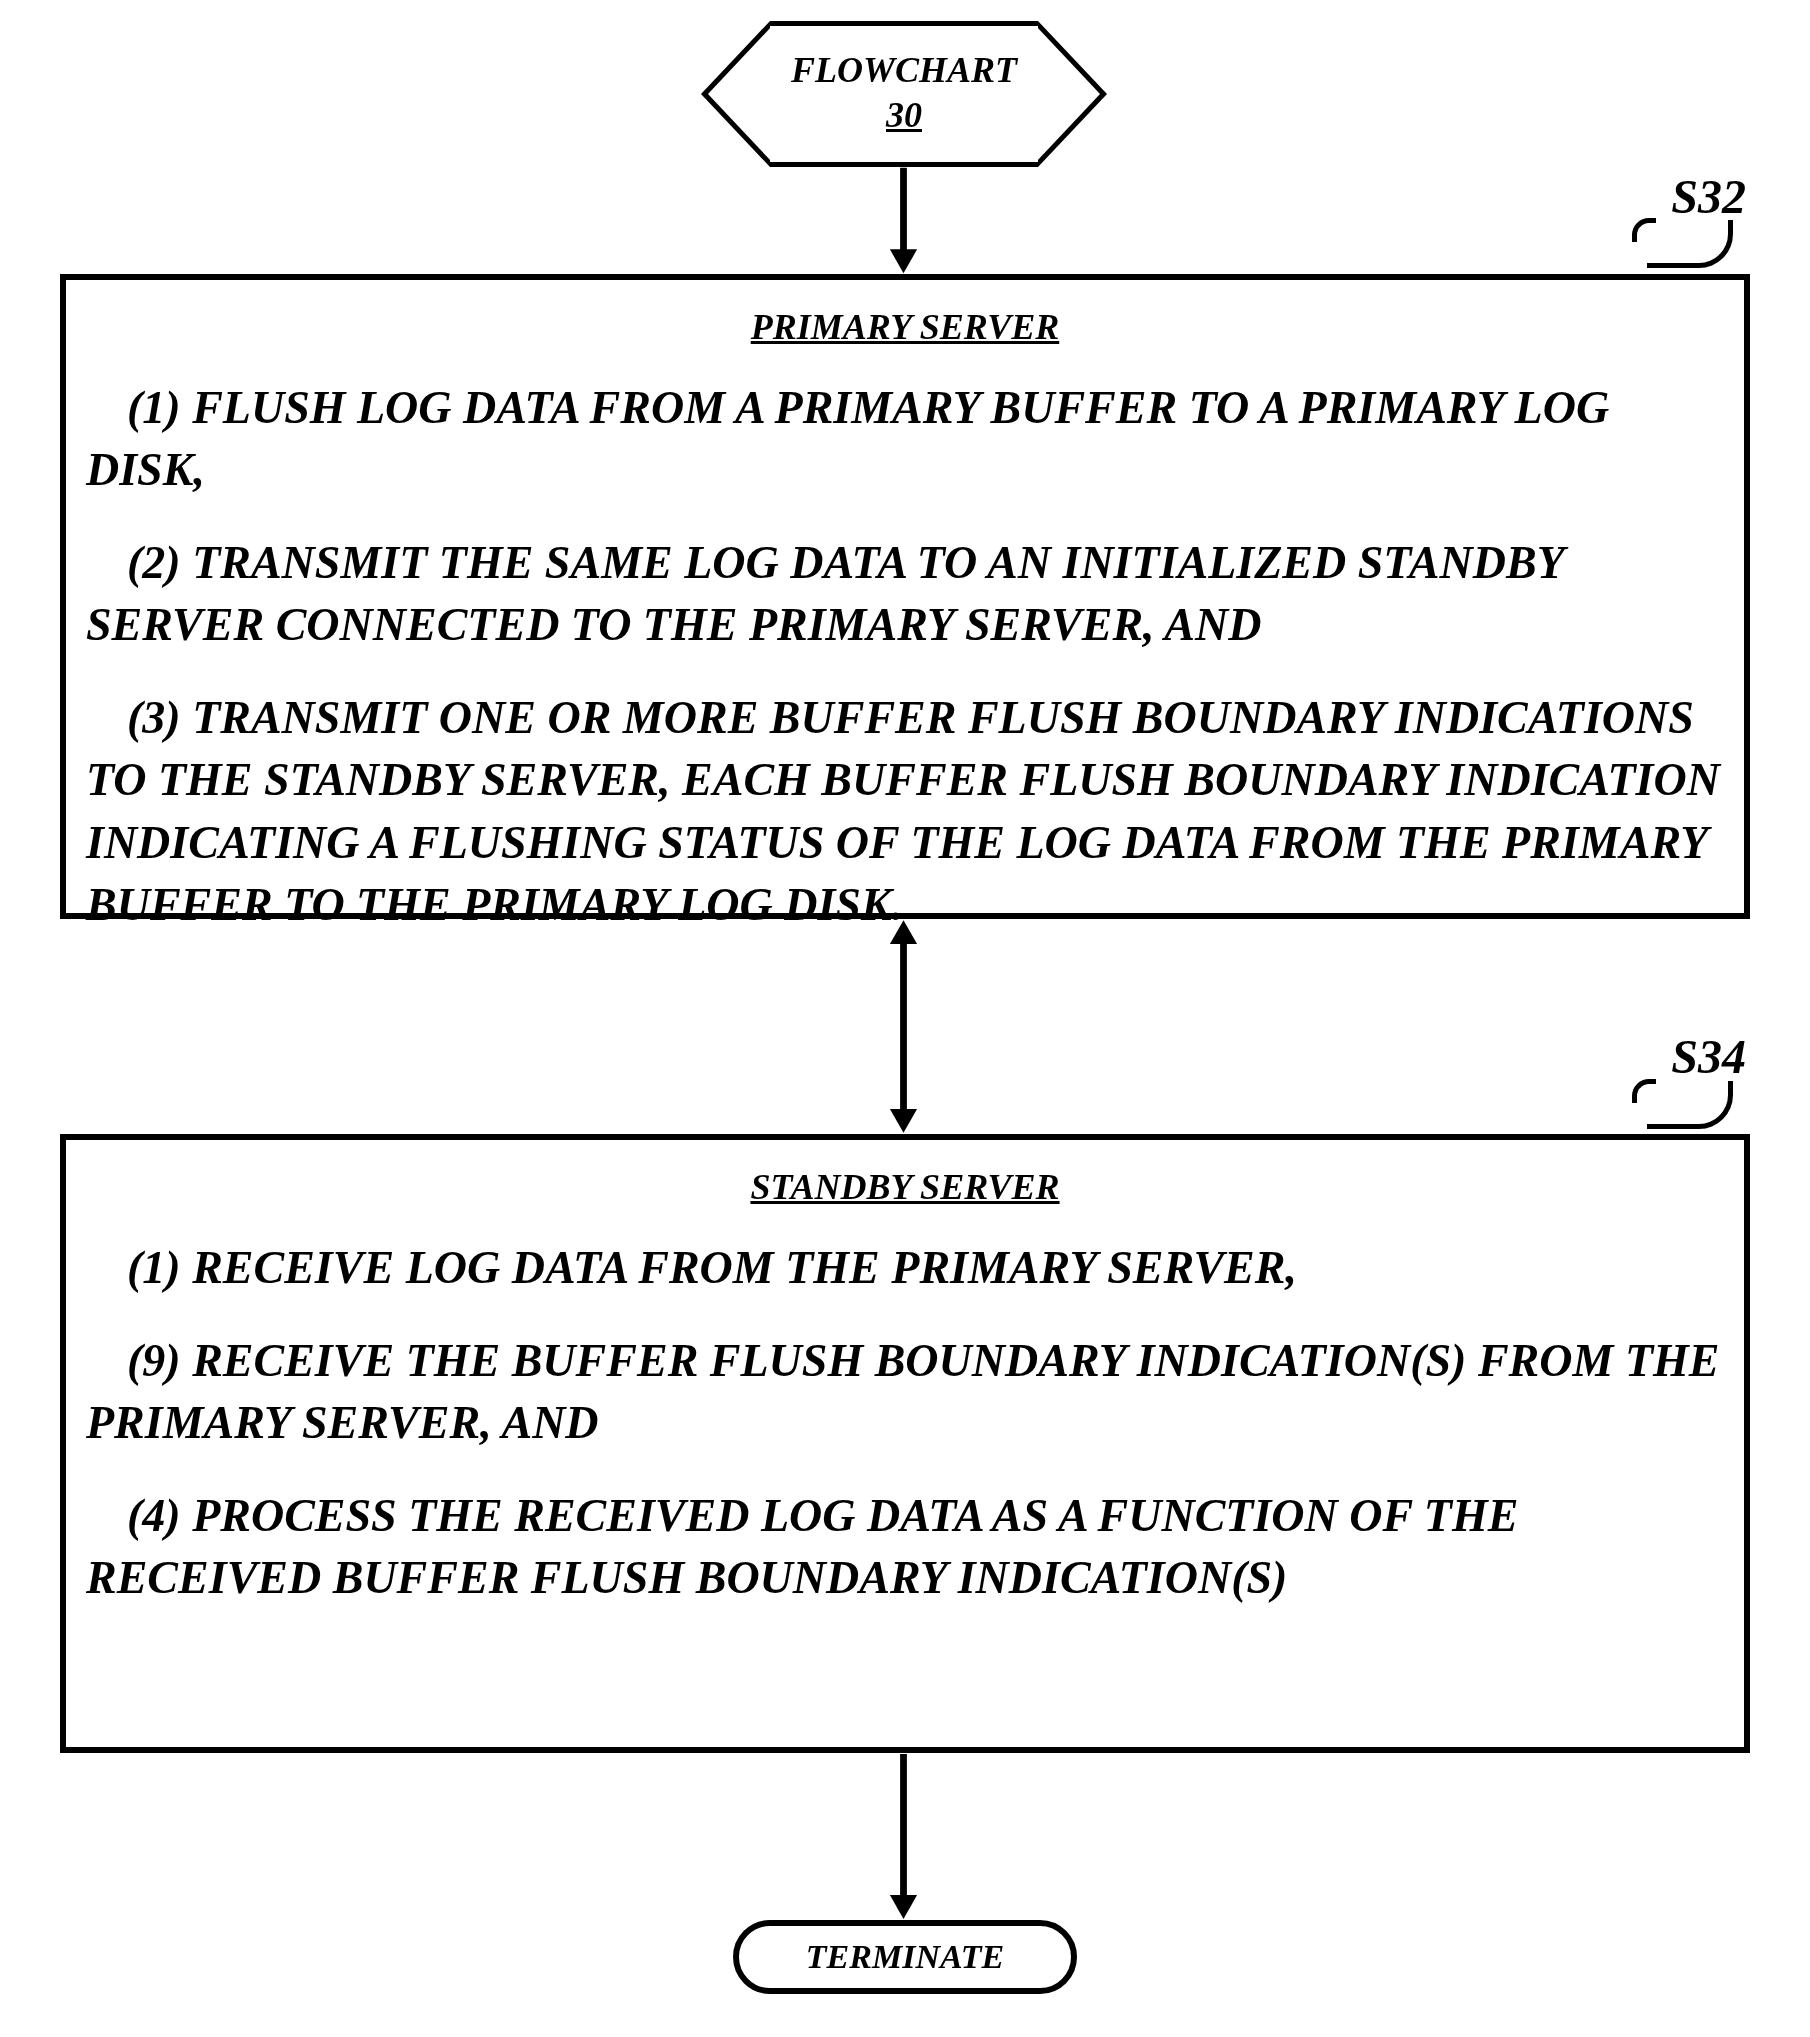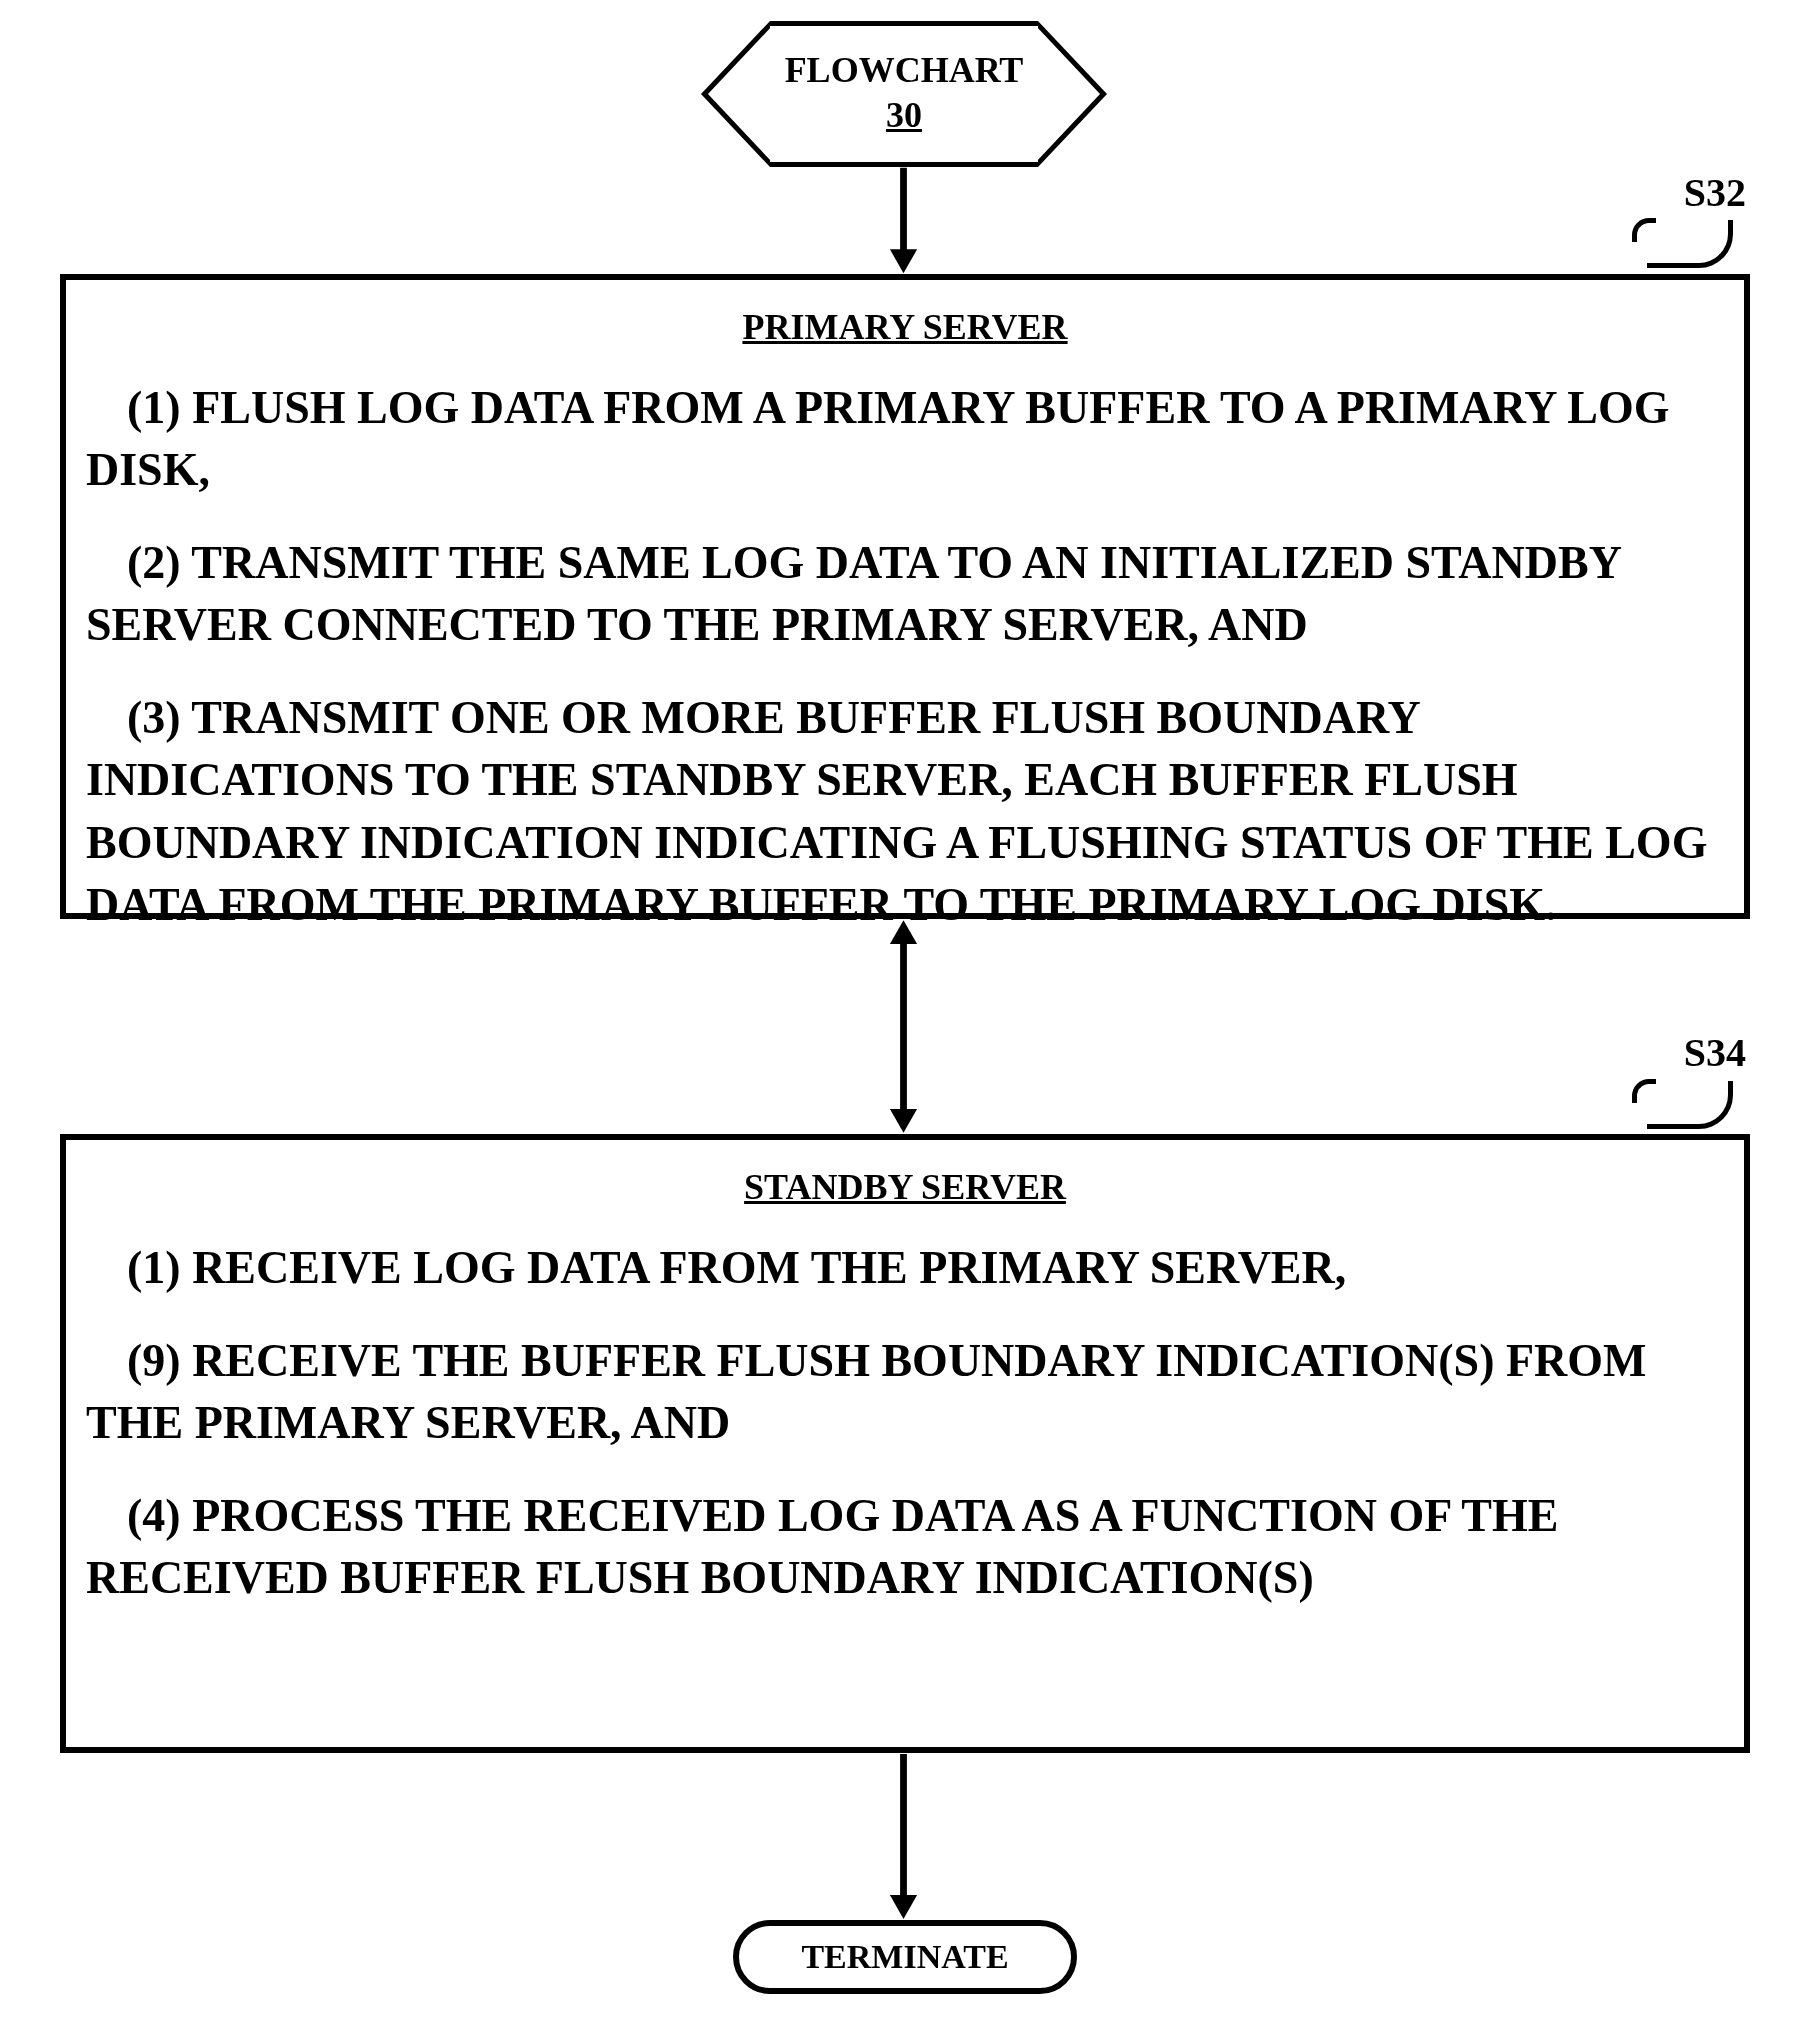--- a/index.html
+++ b/index.html
@@ -7,20 +7,21 @@
     background: #ffffff;
     font-family: "Times New Roman", Times, serif;
     width: 1810px;
     height: 2037px;
     position: relative;
   }
   .canvas {
     position: relative;
     width: 1810px;
     height: 2037px;
+    font-style: italic;
   }
   
   .start-node {
     position: absolute;
     left: 706px;
     top: 20.6px;
     width: 396px;
     height: 146px;
   }
   .hex-body {
@@ -78,21 +79,21 @@
     top: -68px;
     border-top: 68px solid transparent;
     border-bottom: 68px solid transparent;
     border-left: 64px solid #fff;
   }
 
   
   .step-ref {
     position: absolute;
     font-weight: 700;
-    font-size: 40px;
+    font-size: 48px;
   }
   .ref-hook {
     position: absolute;
     width: 86px;
     height: 48px;
     border: 5.2px solid #000;
     border-top: none;
     border-left: none;
     border-bottom-right-radius: 34px;
   }

